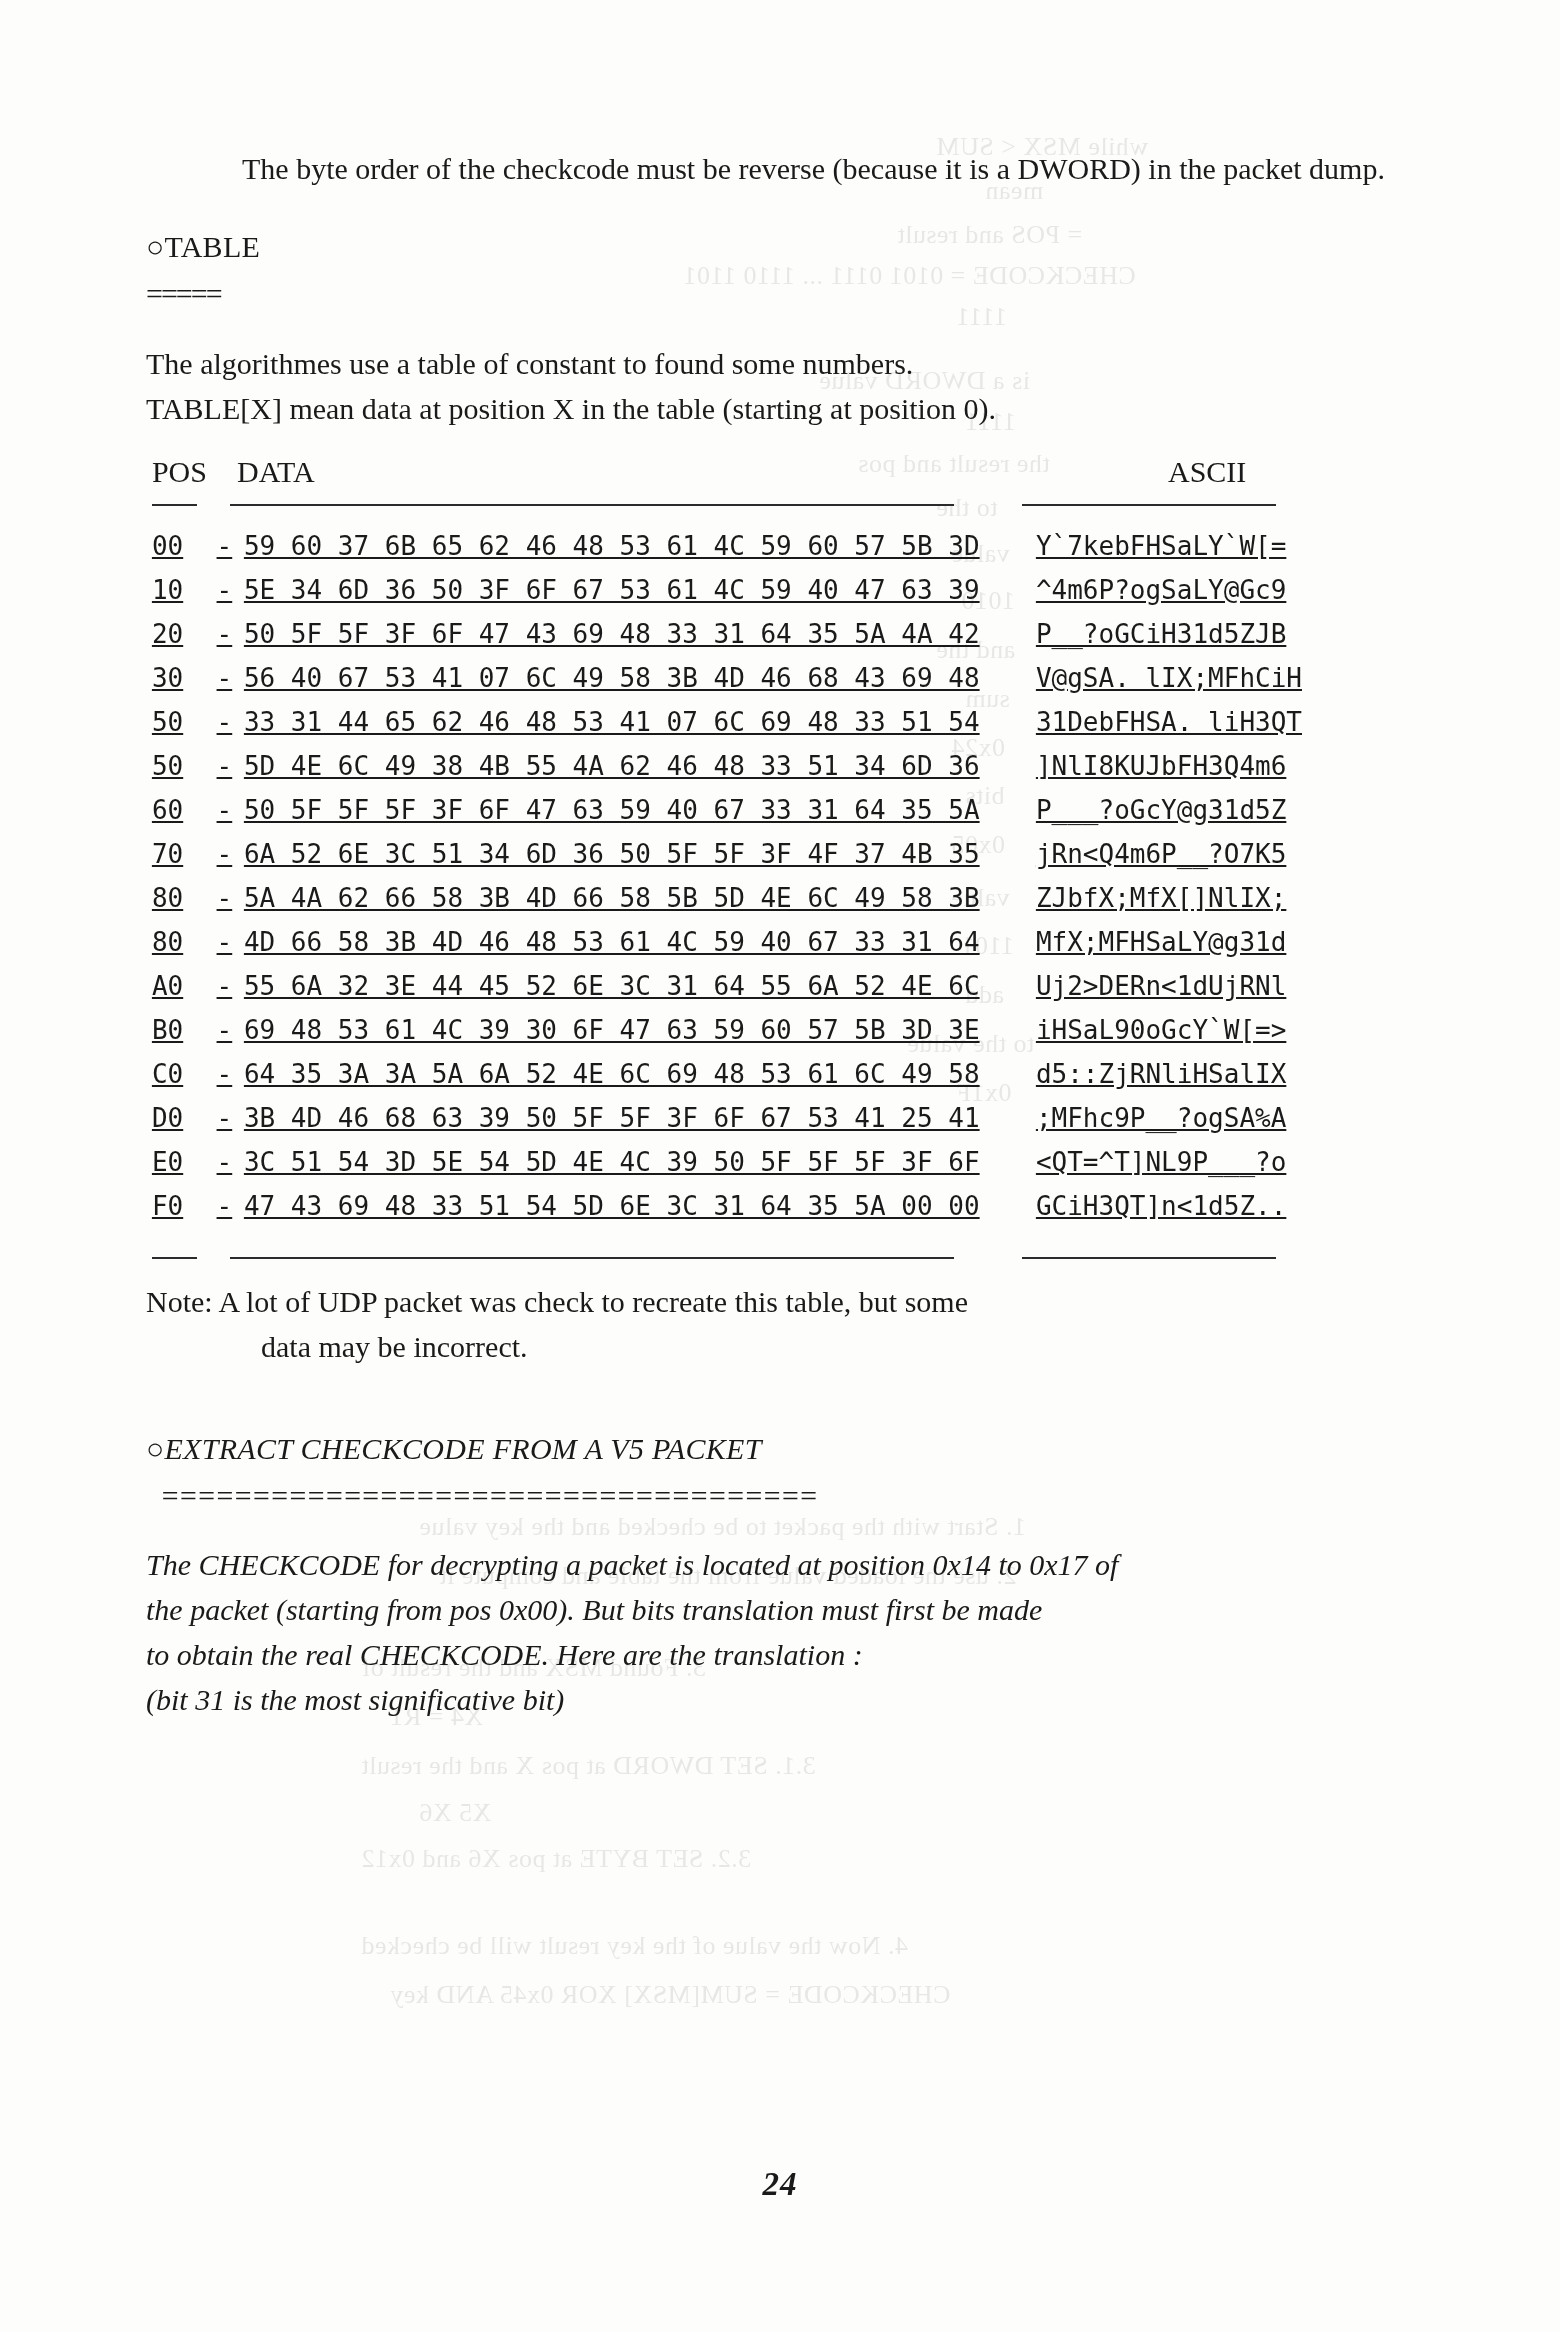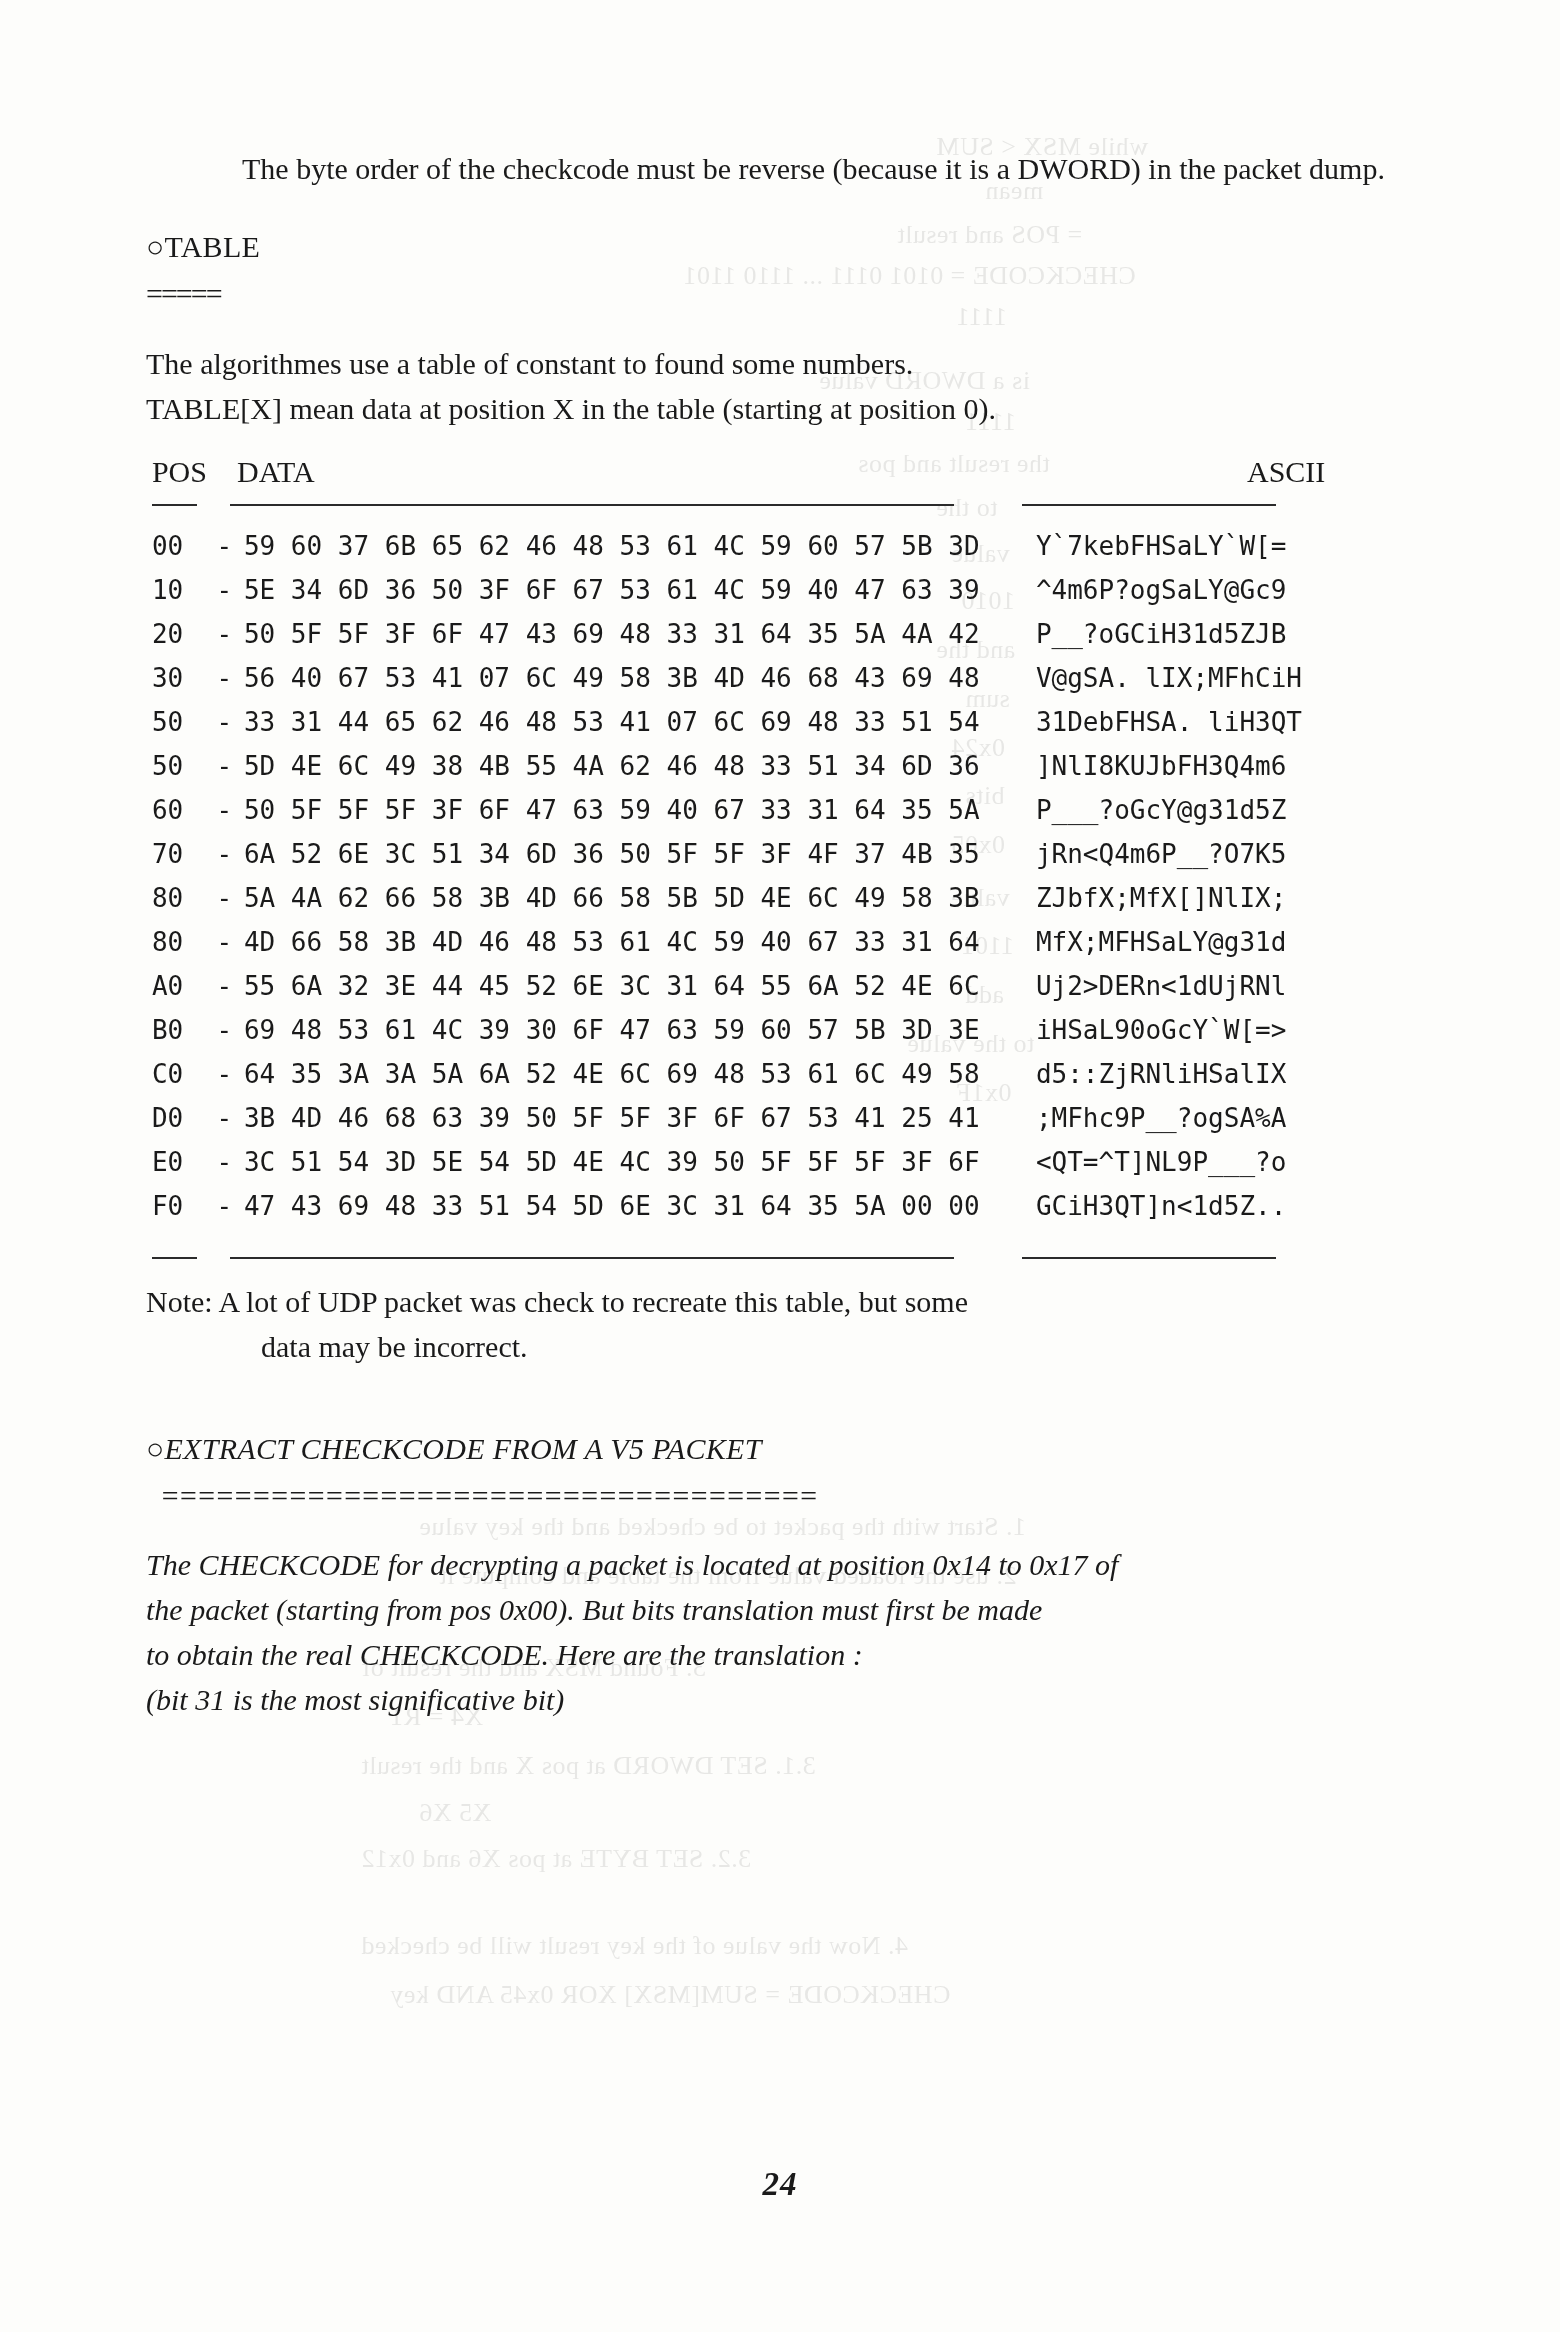--- a/index.html
+++ b/index.html
@@ -65,27 +65,28 @@
     font-family: "Liberation Serif", serif;
   }
   .tbl-head {
     font-size: 30px;
     margin: 17.6px 0 0 0;
     position: relative;
     height: 41px;
   }
   .tbl-head .pos { position: absolute; left: 5.9px; }
   .tbl-head .data { position: absolute; left: 91px; }
-  .tbl-head .ascii { position: absolute; left: 1101px; }
+  .tbl-head .ascii { position: absolute; left: 1022px; }
 
   .hexblock {
     font-family: "DejaVu Sans Mono", monospace;
     font-size: 26px;
     letter-spacing: 0px;
     margin-top: 5.9px;
+    text-decoration: underline;
   }
   .divider-row {
     display: flex;
     align-items: center;
     height: 19.5px;
     margin: 5.9px 0 11.7px 0;
   }
   .dv { border-top: 2px solid #2b2b2b; }
   .dv.a { width: 45px; margin-left: 5.9px; }
   .dv.b { width: 724px; margin-left: 33px; }

